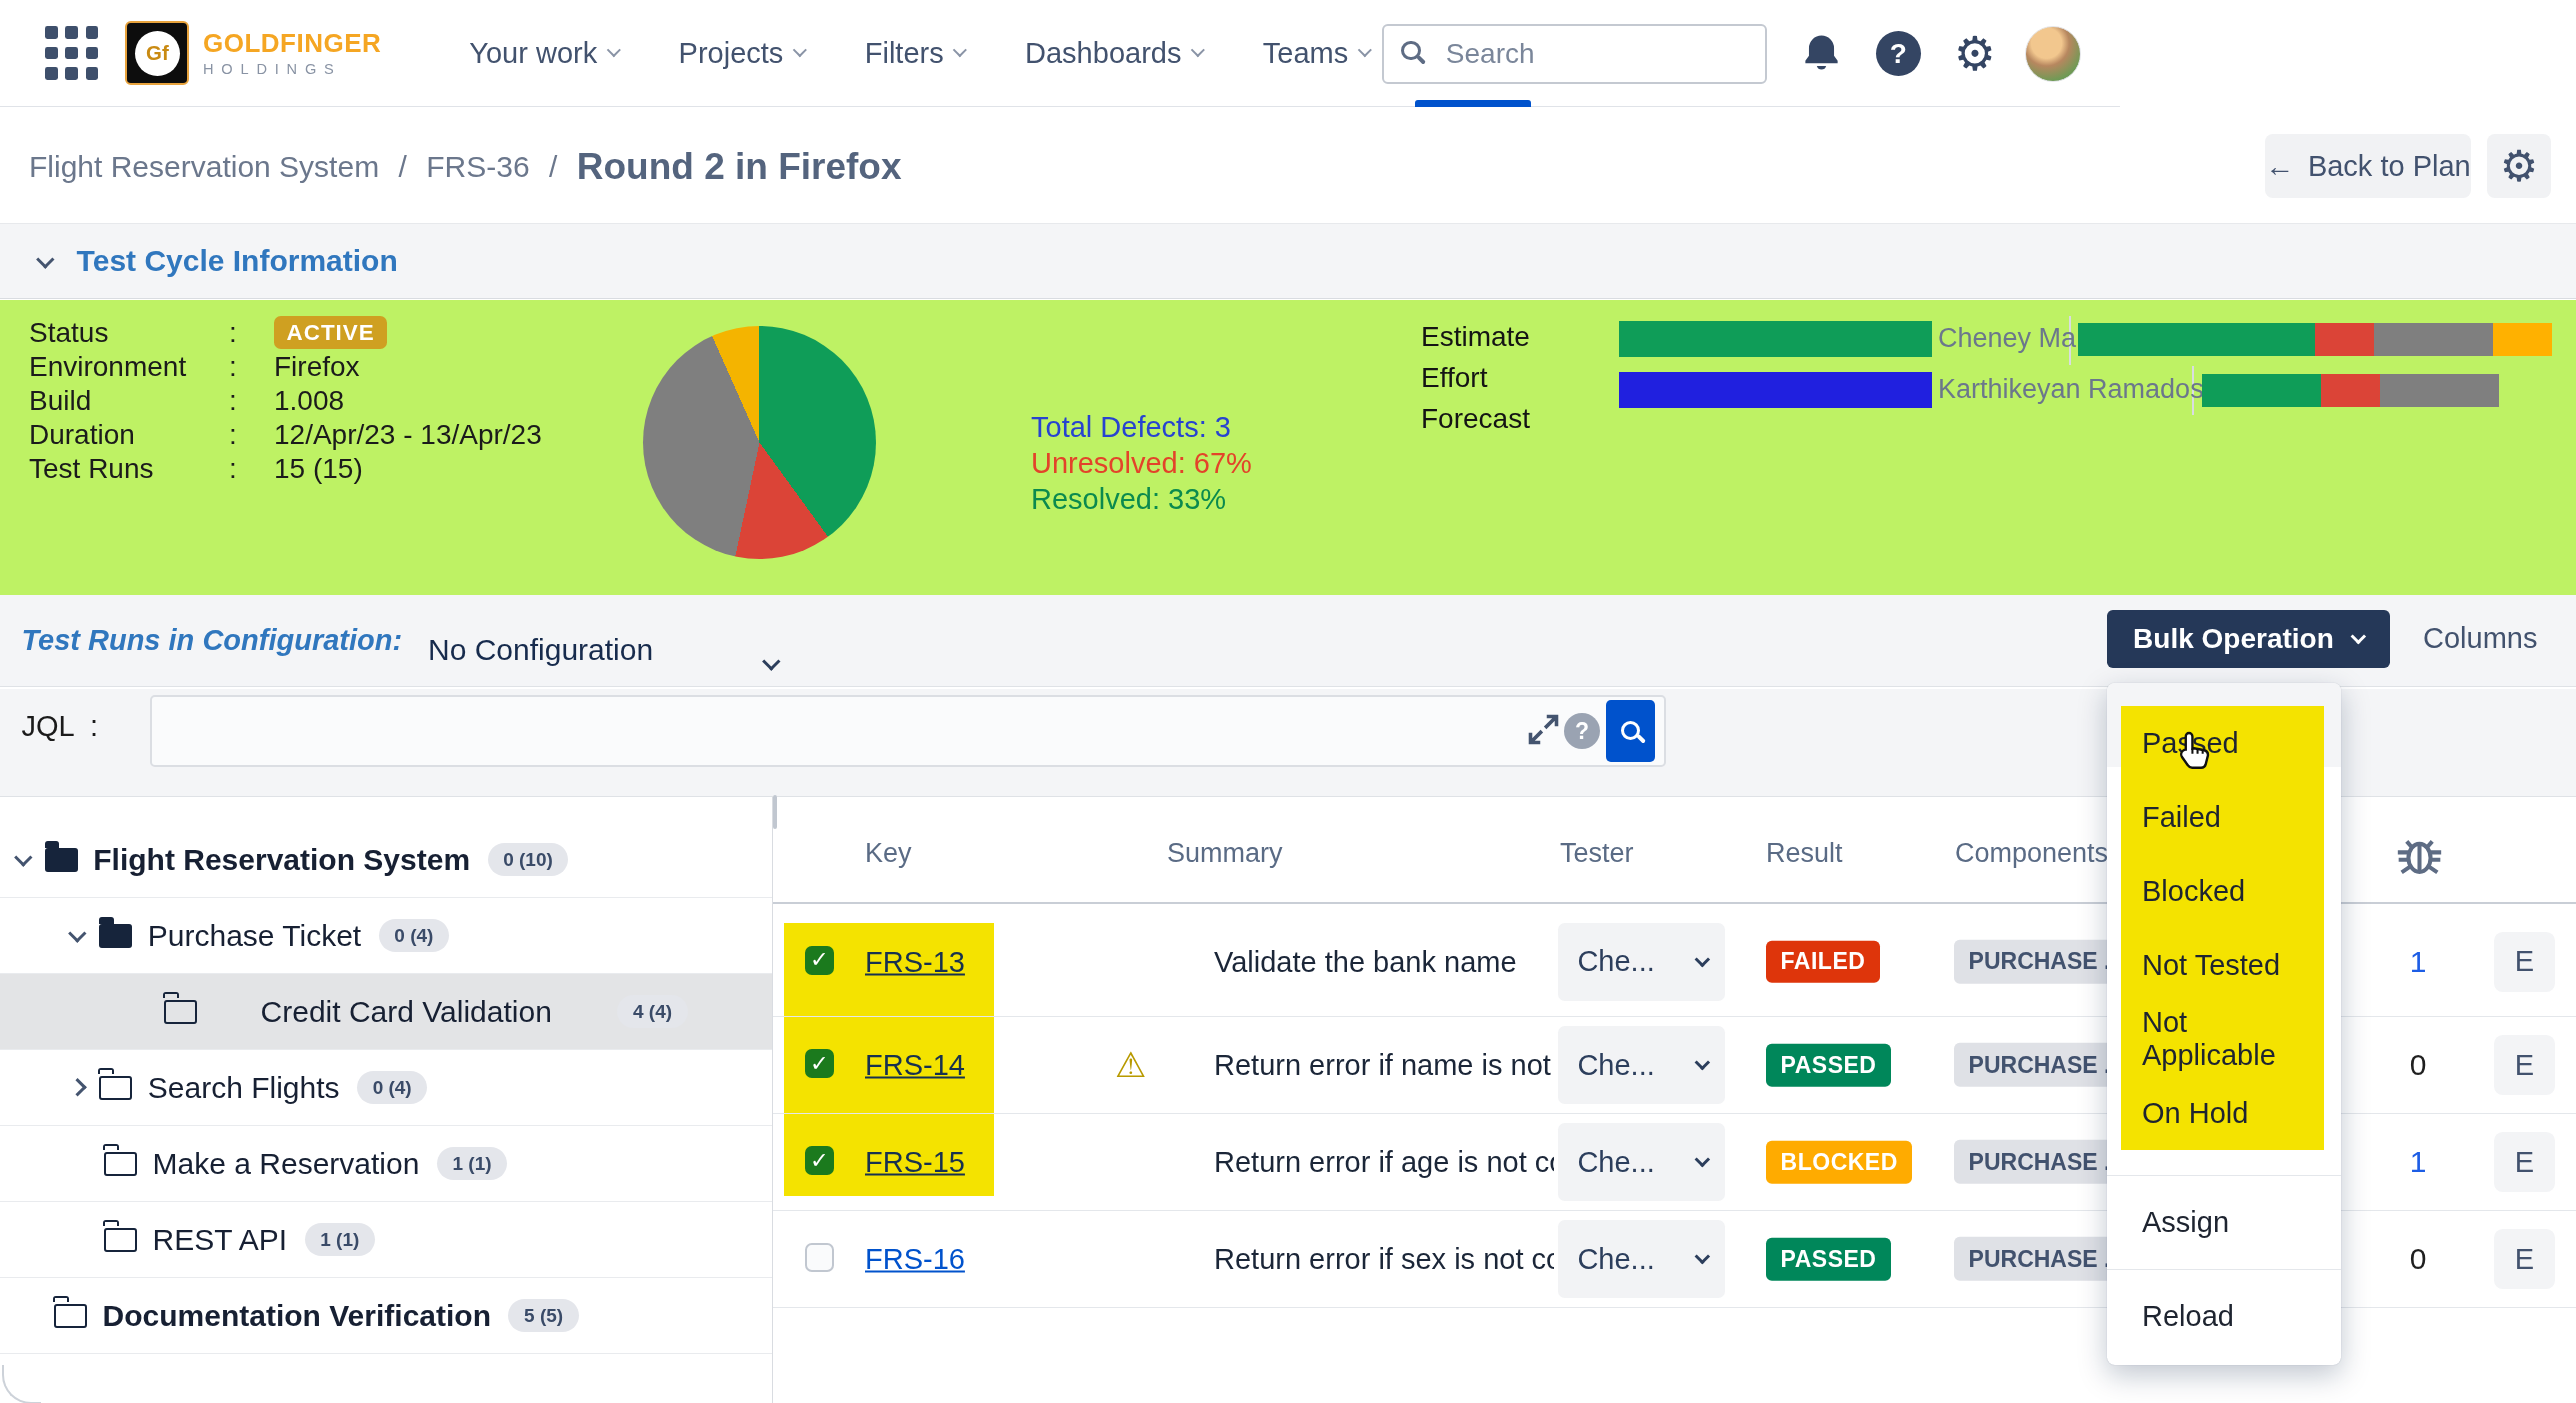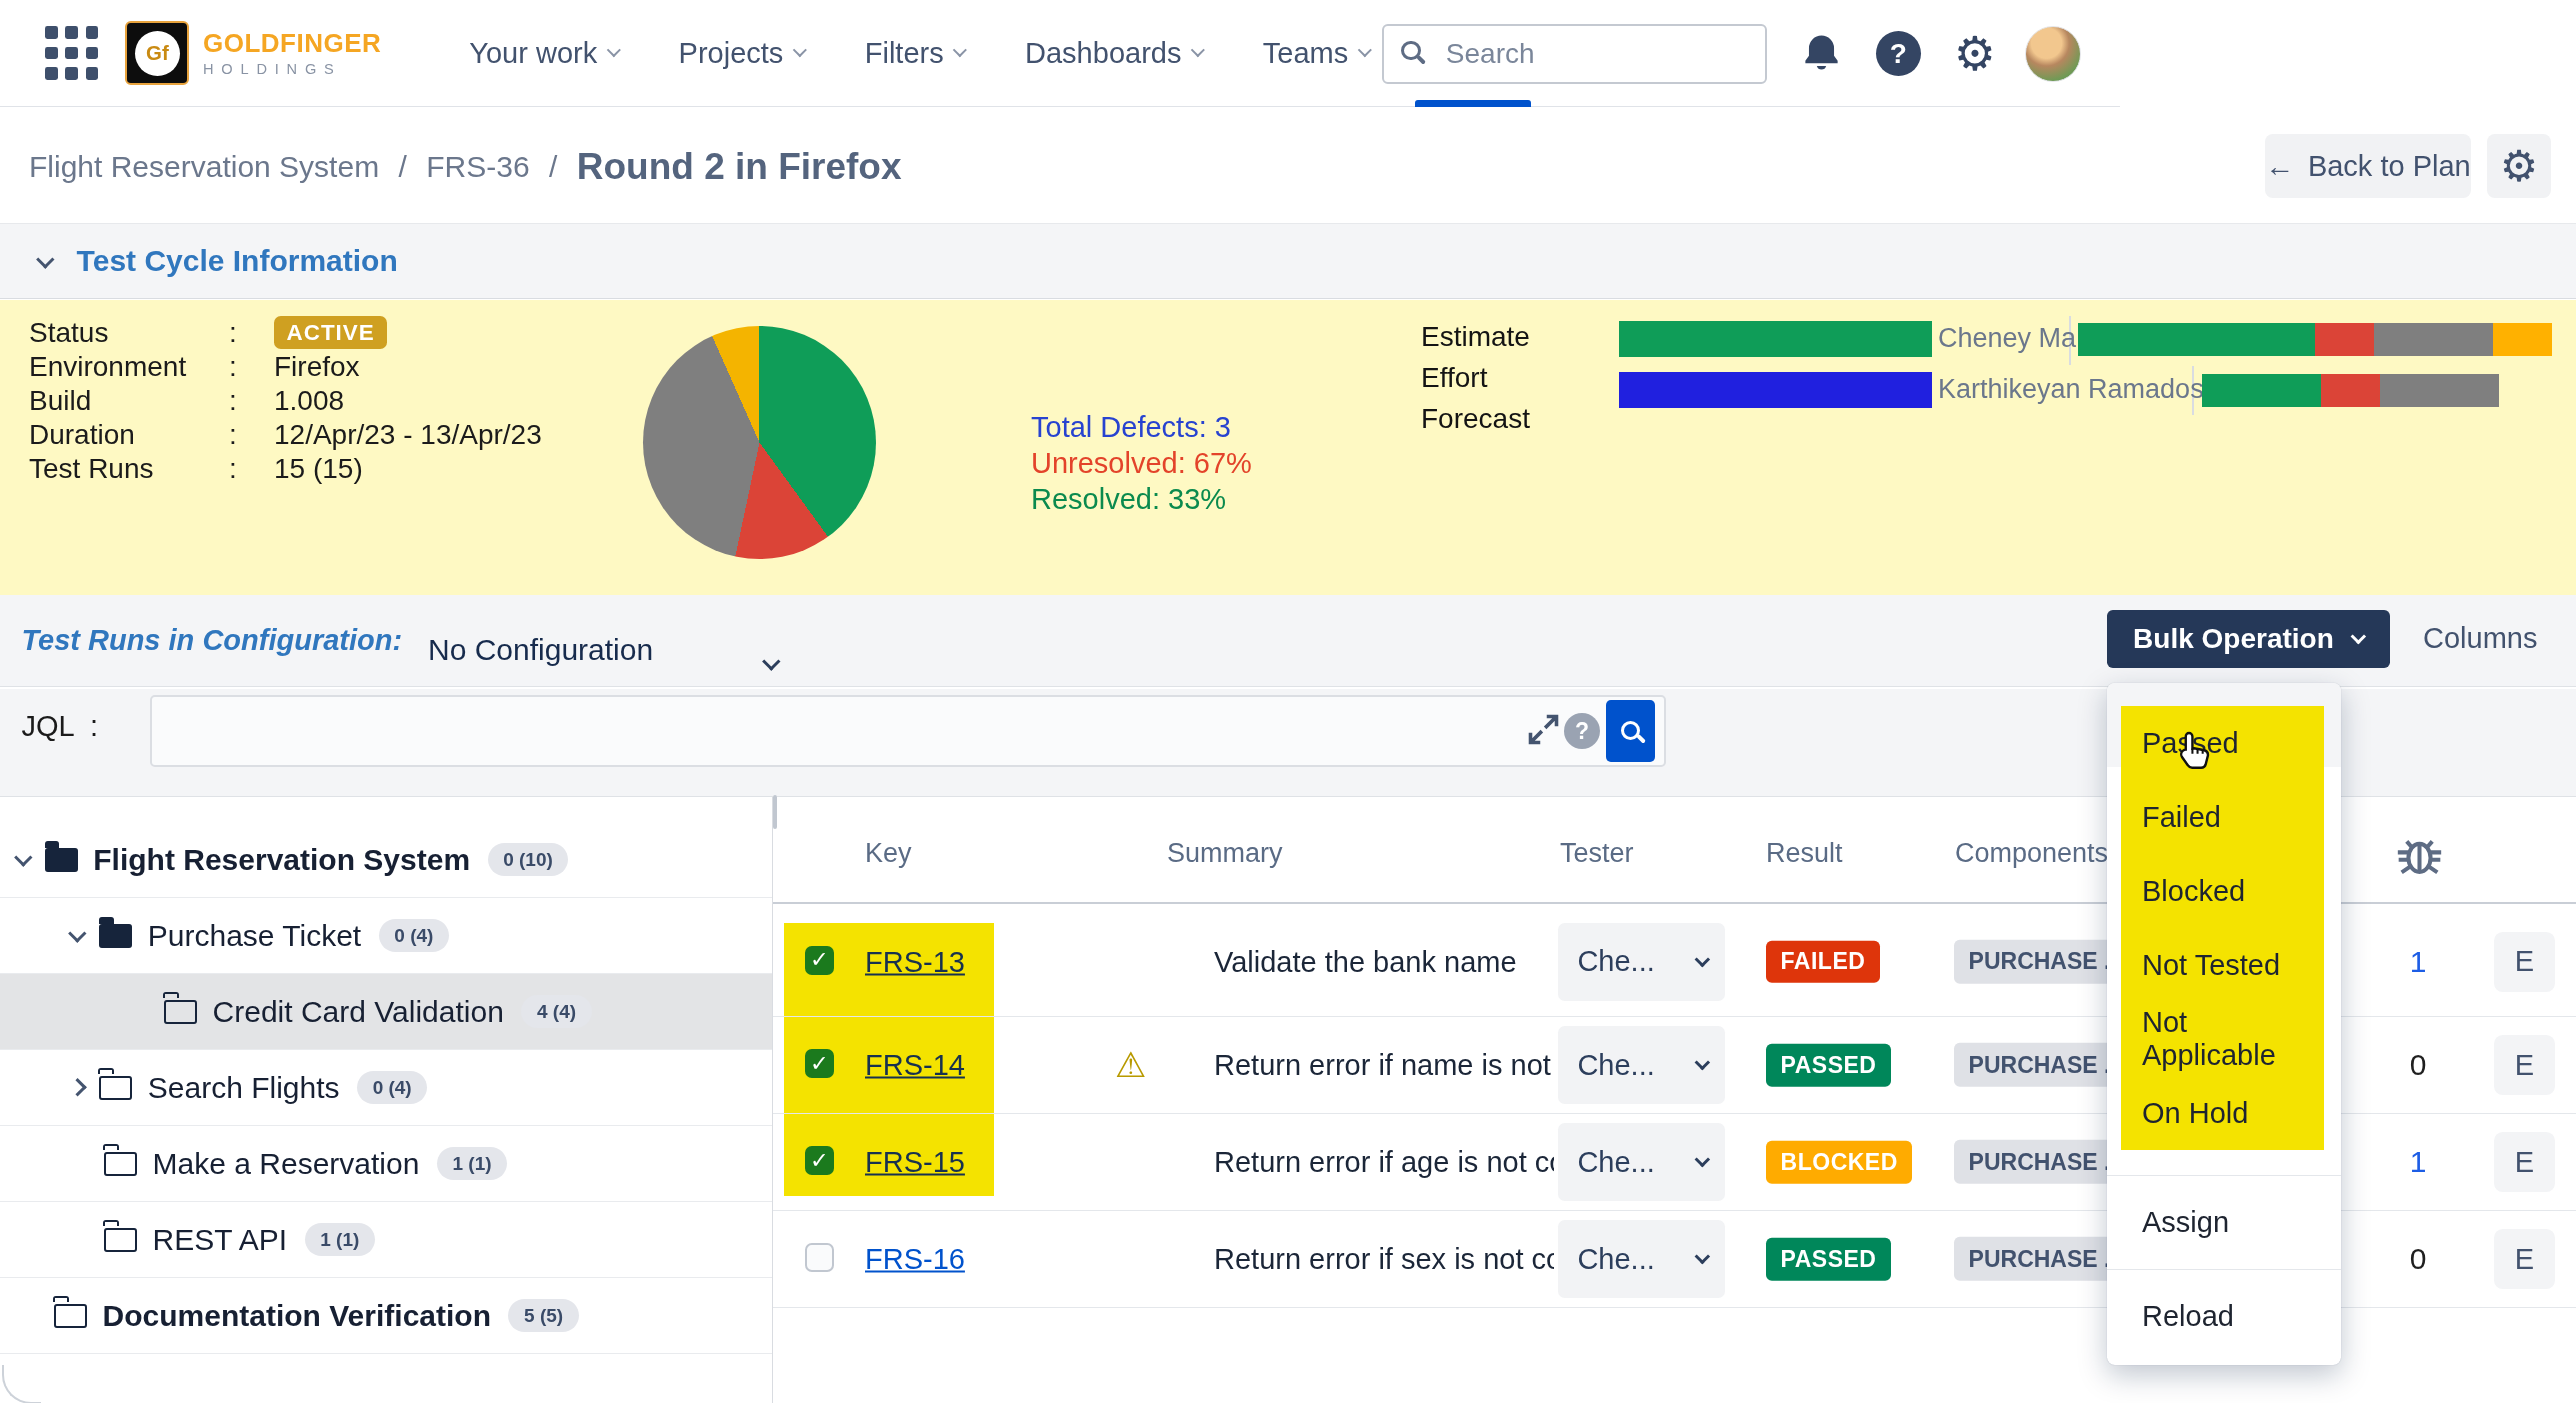--- a/index.html
+++ b/index.html
@@ -50,21 +50,21 @@
   .back-btn { position:absolute; left:2265px; top:25px; width:206px; height:64px; background:#F1F2F4; border:none; border-radius:7.8px; font-size:29px; color:#42526E; font-family:inherit; cursor:pointer; display:flex; align-items:center; justify-content:center; gap:13.6px; }
   .hdr-gear-btn { position:absolute; left:2487px; top:25px; width:64px; height:64px; background:#F1F2F4; border:none; border-radius:7.8px; cursor:pointer; display:flex; align-items:center; justify-content:center; }
   .hdr-gear-btn .gear-glyph { font-size:43px; color:#42526E; }
 
   
   #secbar { position:absolute; left:0; top:224px; width:2576px; height:75px; background:#F4F5F7; border-bottom:1.9px solid #D9DCE1; display:flex; align-items:center; }
   #secbar .chev { color:#44546F; margin-left:39px; margin-top:-3.9px; }
   #secbar .sec-title { margin-left:25px; font-size:30px; font-weight:bold; color:#3077BE; }
 
   
-  #infopanel { position:absolute; left:0; top:300px; width:2576px; height:295px; background:#fef9c3; }
+  #infopanel { position:absolute; left:0; top:300px; width:2576px; height:295px; background:#bef264; }
   .info-fields { position:absolute; left:29px; top:15.6px; }
   .info-row { display:flex; height:34px; align-items:center; font-size:28px; color:#1b1b1b; }
   .info-row .lbl { width:200px; }
   .info-row .col { width:45px; }
   .badge-active { background:#CFA021; color:#fff; font-size:22.4px; font-weight:bold; letter-spacing:1px; padding:3.9px 12.6px; border-radius:6.8px; }
   #pie { position:absolute; left:643px; top:26px; width:233px; height:233px; border-radius:50%; }
   .defects-text { position:absolute; left:1031px; top:109px; font-size:29px; font-weight:500; line-height:36px; }
   .defects-text .d-total { color:#2743D0; }
   .defects-text .d-unres { color:#E3432A; }
   .defects-text .d-res { color:#0B8A4E; }
@@ -100,21 +100,21 @@
   .tree-row.selected { background:#E3E4E6; }
   .tree-row.bold { font-weight:bold; }
   .tree-row .chev { color:#44546F; flex:none; margin-right:15.6px; margin-top:-3.9px; }
   .tree-row .chev.right { margin-top:0; }
   .folder { position:relative; width:33px; height:24px; border-radius:2.9px; flex:none; margin-right:15.6px; }
   .folder.filled { background:#16243B; }
   .folder.filled::before { content:""; position:absolute; left:0; top:-6.8px; width:14.6px; height:6.8px; background:#16243B; border-radius:2.9px 2.9px 0 0; }
   .folder.outline { border:2.9px solid #16243B; background:transparent; }
   .folder.outline::before { content:""; position:absolute; left:-2.9px; top:-9.7px; width:11.7px; height:3.9px; border:2.9px solid #16243B; border-bottom:none; border-radius:2.9px 2.9px 0 0; }
   .tree-badge { margin-left:17.5px; background:#E4E6EB; color:#3A4B68; font-size:19px; font-weight:bold; padding:5.8px 15.6px; border-radius:19.4px; }
-  .p-r1 { padding-left:16.5px; } .p-r2 { padding-left:71px; } .p-r3 { padding-left:164px; }
+  .p-r1 { padding-left:16.5px; } .p-r2 { padding-left:71px; } .p-r3 { padding-left:164px;gap:48px; }
   .p-r4 { padding-left:71px; } .p-r5 { padding-left:104px; } .p-r7 { padding-left:54px; }
   #corner { position:absolute; left:1.9px; bottom:0; width:39px; height:39px; border-bottom-left-radius:29px; border-left:2.9px solid #CDD2D9; border-bottom:2.9px solid #CDD2D9; }
 
   
   #table { position:absolute; left:773px; top:0; width:1803px; height:607px; }
   #thead { position:absolute; left:0; top:0; width:1803px; height:107px; border-bottom:2.9px solid #C9CED6; font-size:27px; color:#5A6B85; font-weight:500; }
   #thead .h { position:absolute; top:56px; transform:translateY(-50%); }
   .cb { width:29px; height:29px; border-radius:6.8px; border:2.9px solid #C1C7D0; background:#FAFBFC; position:relative; cursor:pointer; }
   .cb.on { background:#1B7A1D; border-color:#1B7A1D; }
   .cb.on::after { content:"\2713"; position:absolute; left:50%; top:50%; transform:translate(-50%,-52%); color:#fff; font-size:22.4px; font-weight:bold; }

